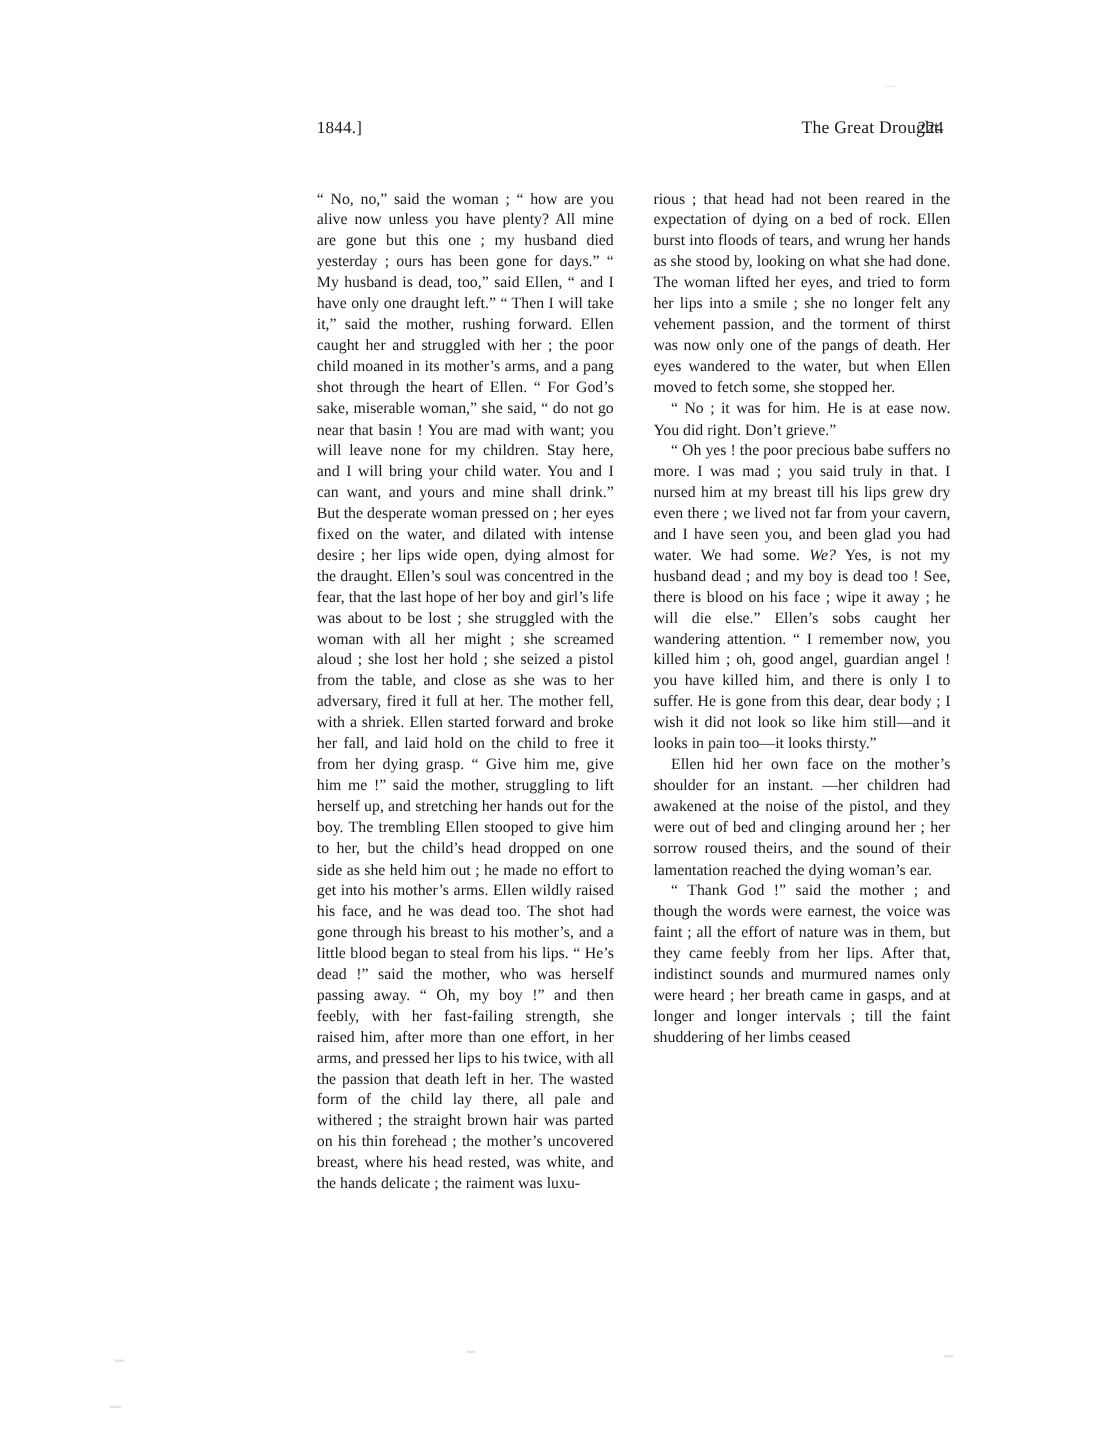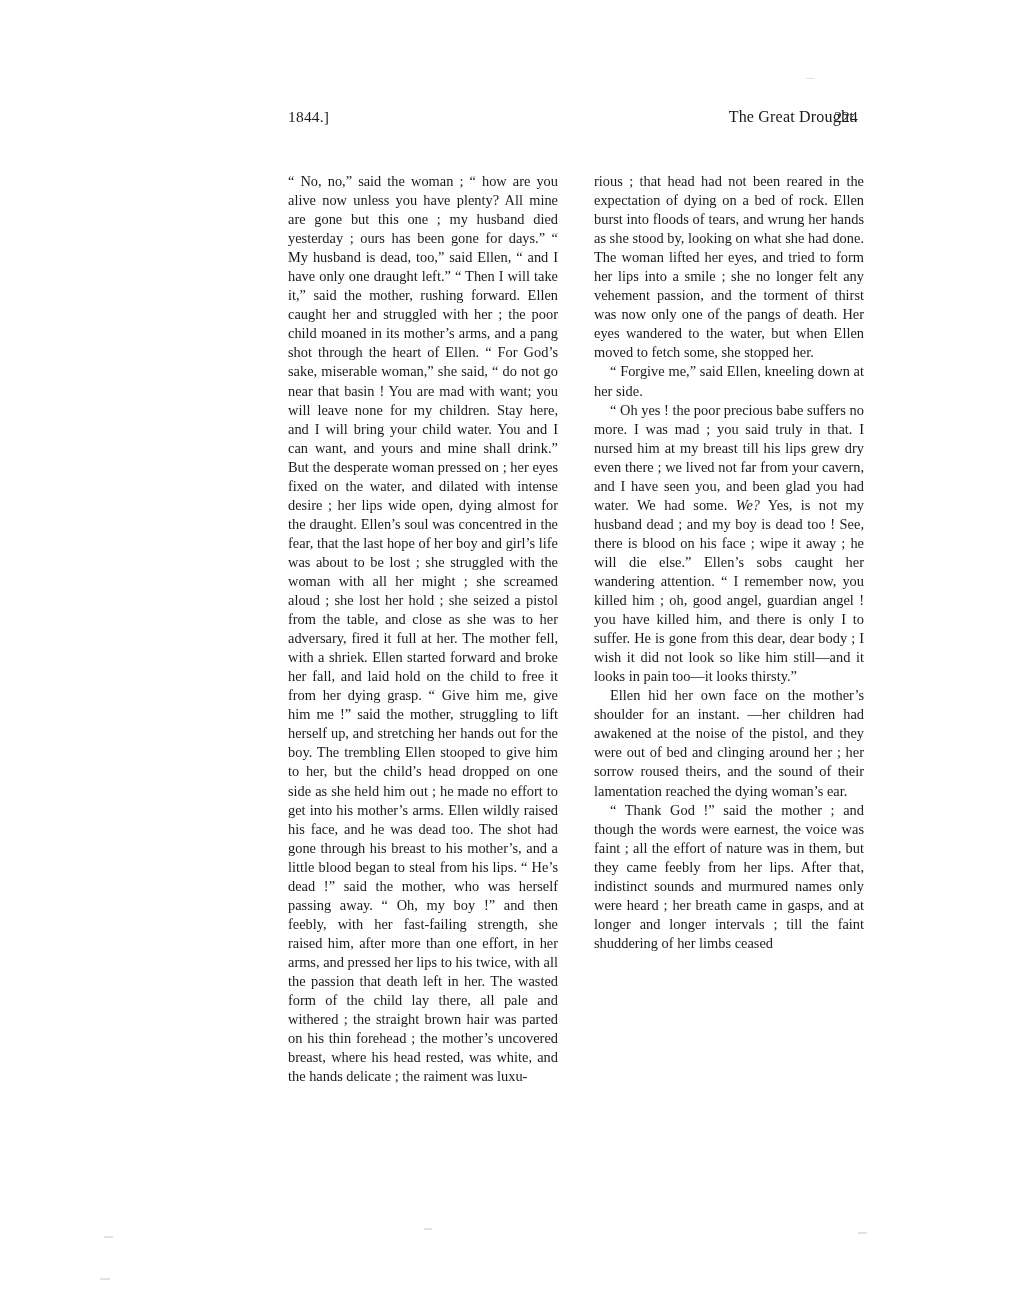--- a/index.html
+++ b/index.html
@@ -103,20 +103,20 @@
     <span class="running-title">The Great Drought.</span>
     <span class="folio-right">224</span>
   </div>
 
   <div class="columns">
     <div class="col col-left">
       <p class="noindent">“ No, no,” said the woman ; “ how are you alive now unless you have plenty? All mine are gone but this one ; my husband died yesterday ; ours has been gone for days.” “ My husband is dead, too,” said Ellen, “ and I have only one draught left.” “ Then I will take it,” said the mother, rushing forward. Ellen caught her and struggled with her ; the poor child moaned in its mother’s arms, and a pang shot through the heart of Ellen. “ For God’s sake, miserable woman,” she said, “ do not go near that basin ! You are mad with want; you will leave none for my children. Stay here, and I will bring your child water. You and I can want, and yours and mine shall drink.” But the desperate woman pressed on ; her eyes fixed on the water, and dilated with intense desire ; her lips wide open, dying almost for the draught. Ellen’s soul was concentred in the fear, that the last hope of her boy and girl’s life was about to be lost ; she struggled with the woman with all her might ; she screamed aloud ; she lost her hold ; she seized a pistol from the table, and close as she was to her adversary, fired it full at her. The mother fell, with a shriek. Ellen started forward and broke her fall, and laid hold on the child to free it from her dying grasp. “ Give him me, give him me !” said the mother, struggling to lift herself up, and stretching her hands out for the boy. The trembling Ellen stooped to give him to her, but the child’s head dropped on one side as she held him out ; he made no effort to get into his mother’s arms. Ellen wildly raised his face, and he was dead too. The shot had gone through his breast to his mother’s, and a little blood began to steal from his lips. “ He’s dead !” said the mother, who was herself passing away. “ Oh, my boy !” and then feebly, with her fast-failing strength, she raised him, after more than one effort, in her arms, and pressed her lips to his twice, with all the passion that death left in her. The wasted form of the child lay there, all pale and withered ; the straight brown hair was parted on his thin forehead ; the mother’s uncovered breast, where his head rested, was white, and the hands delicate ; the raiment was luxu-</p>
     </div>
     <div class="col col-right">
       <p class="noindent">rious ; that head had not been reared in the expectation of dying on a bed of rock. Ellen burst into floods of tears, and wrung her hands as she stood by, looking on what she had done. The woman lifted her eyes, and tried to form her lips into a smile ; she no longer felt any vehement passion, and the torment of thirst was now only one of the pangs of death. Her eyes wandered to the water, but when Ellen moved to fetch some, she stopped her.</p>
-      <p>“ Forgive me,” said Ellen, kneeling down at her side.</p>
+      <p>“ No ; it was for him. He is at ease now. You did right. Don’t grieve.”</p>
       <p>“ Oh yes ! the poor precious babe suffers no more. I was mad ; you said truly in that. I nursed him at my breast till his lips grew dry even there ; we lived not far from your cavern, and I have seen you, and been glad you had water. We had some. <em>We?</em> Yes, is not my husband dead ; and my boy is dead too ! See, there is blood on his face ; wipe it away ; he will die else.” Ellen’s sobs caught her wandering attention. “ I remember now, you killed him ; oh, good angel, guardian angel ! you have killed him, and there is only I to suffer. He is gone from this dear, dear body ; I wish it did not look so like him still—and it looks in pain too—it looks thirsty.”</p>
       <p>Ellen hid her own face on the mother’s shoulder for an instant. —her children had awakened at the noise of the pistol, and they were out of bed and clinging around her ; her sorrow roused theirs, and the sound of their lamentation reached the dying woman’s ear.</p>
       <p>“ Thank God !” said the mother ; and though the words were earnest, the voice was faint ; all the effort of nature was in them, but they came feebly from her lips. After that, indistinct sounds and murmured names only were heard ; her breath came in gasps, and at longer and longer intervals ; till the faint shuddering of her limbs ceased</p>
     </div>
   </div>
 
 </div>
 
 </body></html>

